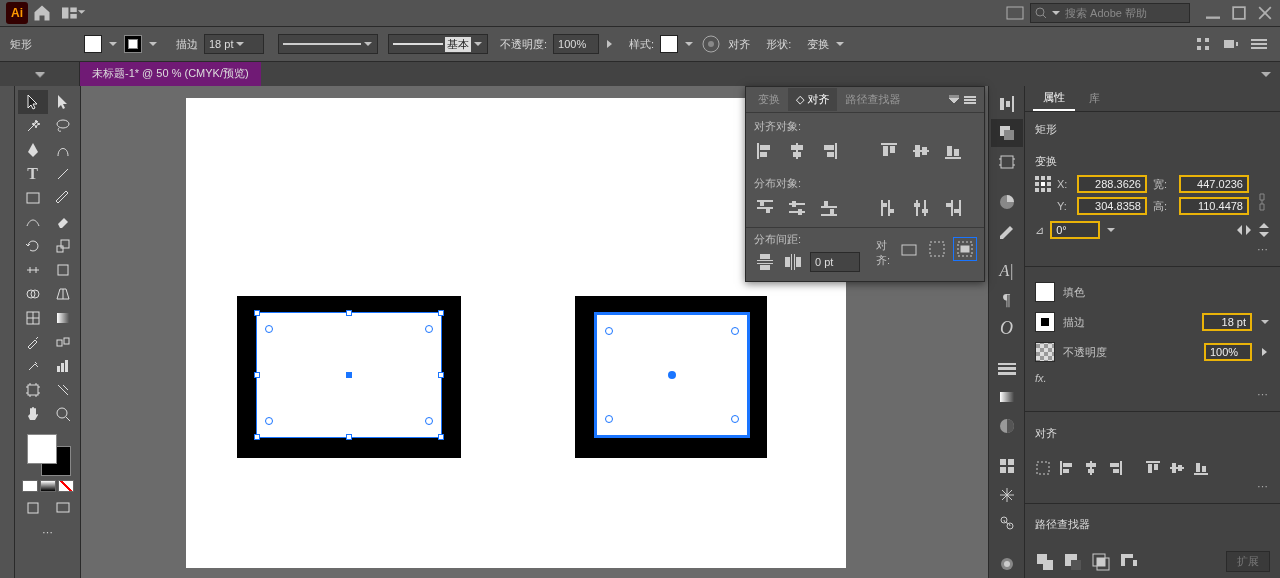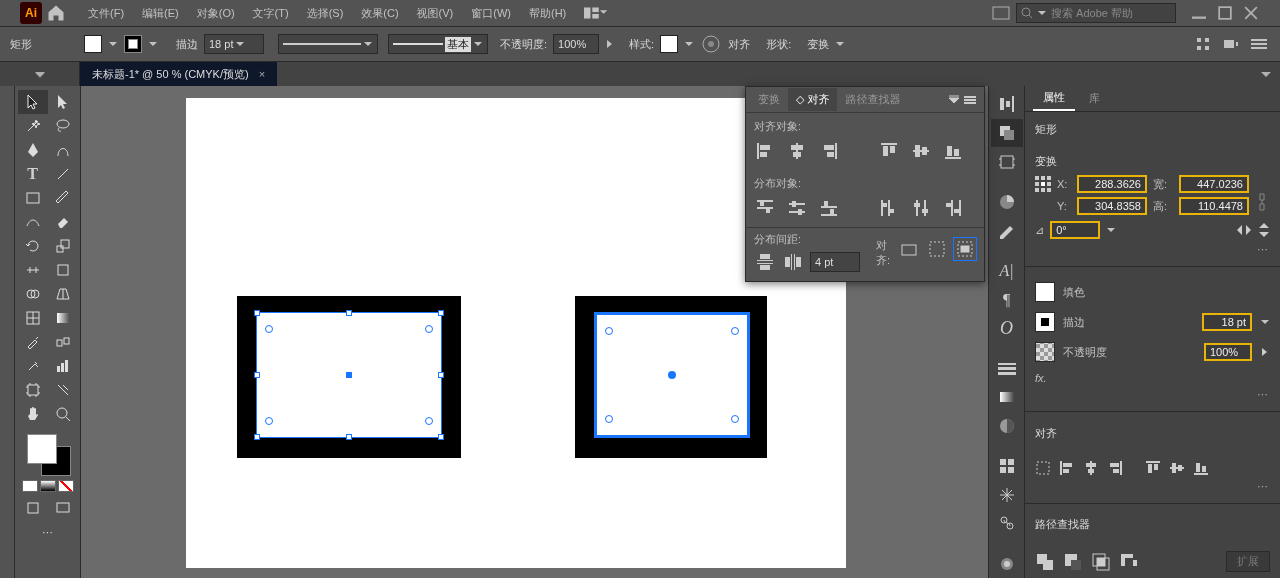--- a/index.html
+++ b/index.html
@@ -1,19 +1,19 @@
 <!DOCTYPE html>
 <html><head>
 <meta charset="utf-8">
 <style>
 * { margin: 0; padding: 0; box-sizing: border-box; font-family: "Microsoft YaHei", sans-serif; }
 body { width: 1280px; height: 578px; background: #323232; color: #c2c2c2; font-size: 11px; overflow: hidden; position: relative; }
 
 
-.menubar { height: 26px; background: #535353; display: flex; align-items: center; padding: 0 20px; gap: 4px; }
+.menubar { height: 26px; background: #535353; display: flex; align-items: center; padding: 0 6px; gap: 4px; }
 .app-icon { width: 22px; height: 22px; background: #330000; display: flex; align-items: center; justify-content: center; color: #ff9a00; font-weight: bold; font-size: 12px; border-radius: 3px; }
 .home-icon { width: 20px; height: 20px; fill: #c2c2c2; }
 .menu-items { display: flex; gap: 2px; margin-left: 10px; }
 .menu-item { padding: 3px 8px; cursor: default; }
 .menu-sep-icon { width: 24px; display:flex; justify-content:center; margin-left:6px;}
 .search-area { margin-left: auto; display: flex; align-items: center; gap: 6px; }
 .search-box { background: #424242; border: 1px solid #2a2a2a; height: 20px; width: 160px; display: flex; align-items: center; padding: 0 4px; color: #8a8a8a; gap:4px;}
 .win-ctrl { display: flex; gap: 8px; margin-left: 8px; }
 .win-btn { width: 18px; height: 14px; fill:#b0b0b0;}
 
@@ -23,21 +23,21 @@
 .swatch { width: 18px; height: 18px; border:1px solid #222; background:#fff; }
 .swatch-none { width:18px;height:18px;border:1px solid #888;background:#000;display:flex;align-items:center;justify-content:center;}
 .dd { width: 10px; height: 10px; fill:#c2c2c2;}
 .opt-field { background:#444; border:1px solid #2a2a2a; height:20px; color:#ddd; padding:0 4px; display:flex; align-items:center; gap:2px;}
 .opt-icon { width:22px; height:22px; display:flex; align-items:center; justify-content:center;}
 .spacer { flex:1; }
 
 
 .docstrip { height: 24px; background: #434343; display: flex; align-items: center;}
 .left-toggle { width:80px; height:100%; display:flex; align-items:center; justify-content:center; border-right:1px solid #2a2a2a;}
-.doc-tab { height:100%; background:#0f172a; display:flex; align-items:center; padding:4px 12px; gap:10px; color:#ddd;}
+.doc-tab { height:100%; background:#701a75; display:flex; align-items:center; padding:4px 12px; gap:10px; color:#ddd;flex-direction:column;}
 .doc-close { color:#aaa; }
 .right-toggle { margin-left:auto; width:20px;}
 
 
 .work { position:absolute; top:86px; bottom:0; left:0; right:0; display:flex;}
 .toolcol { width: 15px; background:#535353; border-right:1px solid #2a2a2a;}
 .toolpanel { width: 66px; background:#535353; border-right:1px solid #2a2a2a; display:flex; flex-direction:column; align-items:center; padding-top:4px;}
 .trow { display:flex; }
 .tbtn { width:30px; height:24px; display:flex; align-items:center; justify-content:center; fill:#d0d0d0; color:#d0d0d0; position:relative;}
 .tbtn.sel { background:#3a3a3a;}
@@ -92,31 +92,20 @@
 svg { display:block;}
 </style>
 </head>
 <body>
 
 <div class="menubar">
   <div class="app-icon">Ai</div>
   <svg class="home-icon" viewBox="0 0 24 24">
       <path d="M3 11l9-8 9 8v10h-6v-6H9v6H3z"></path>
     </svg>
-  <div class="menu-items">
-    <span class="menu-item">文件(F)</span>
-    <span class="menu-item">编辑(E)</span>
-    <span class="menu-item">对象(O)</span>
-    <span class="menu-item">文字(T)</span>
-    <span class="menu-item">选择(S)</span>
-    <span class="menu-item">效果(C)</span>
-    <span class="menu-item">视图(V)</span>
-    <span class="menu-item">窗口(W)</span>
-    <span class="menu-item">帮助(H)</span>
-  </div>
   <div class="menu-sep-icon">
     <svg width="16" height="12" viewBox="0 0 16 12" fill="#c2c2c2">
         <rect x="0" y="0" width="7" height="12"></rect>
         <rect x="9" y="0" width="7" height="5"></rect>
         <rect x="9" y="7" width="7" height="5"></rect>
       </svg>
     <svg class="dd" viewBox="0 0 10 10">
         <path d="M1 3l4 4 4-4z"></path>
       </svg>
   </div>
@@ -866,21 +855,21 @@
           </div>
         <div class="fp-icon">
             <svg width="18" height="18" viewBox="0 0 18 18" fill="#ccc">
               <rect x="1" y="4" width="5" height="10"></rect>
               <rect x="12" y="4" width="5" height="10"></rect>
               <rect x="7" y="1" width="1" height="16"></rect>
               <rect x="10" y="1" width="1" height="16"></rect>
             </svg>
           </div>
         <div class="opt-field" style="width:50px">
-            <span>4 pt</span>
+            <span>0 pt</span>
           </div>
       </div>
     </div>
     <div style="flex:1"></div>
     <div style="display:flex;gap:4px">
       <span>对齐:</span>
       <div style="display:flex;gap:6px">
         <div class="fp-icon">
             <svg width="18" height="18" viewBox="0 0 18 18" fill="none" stroke="#ccc">
               <rect x="2" y="5" width="14" height="10"></rect>

